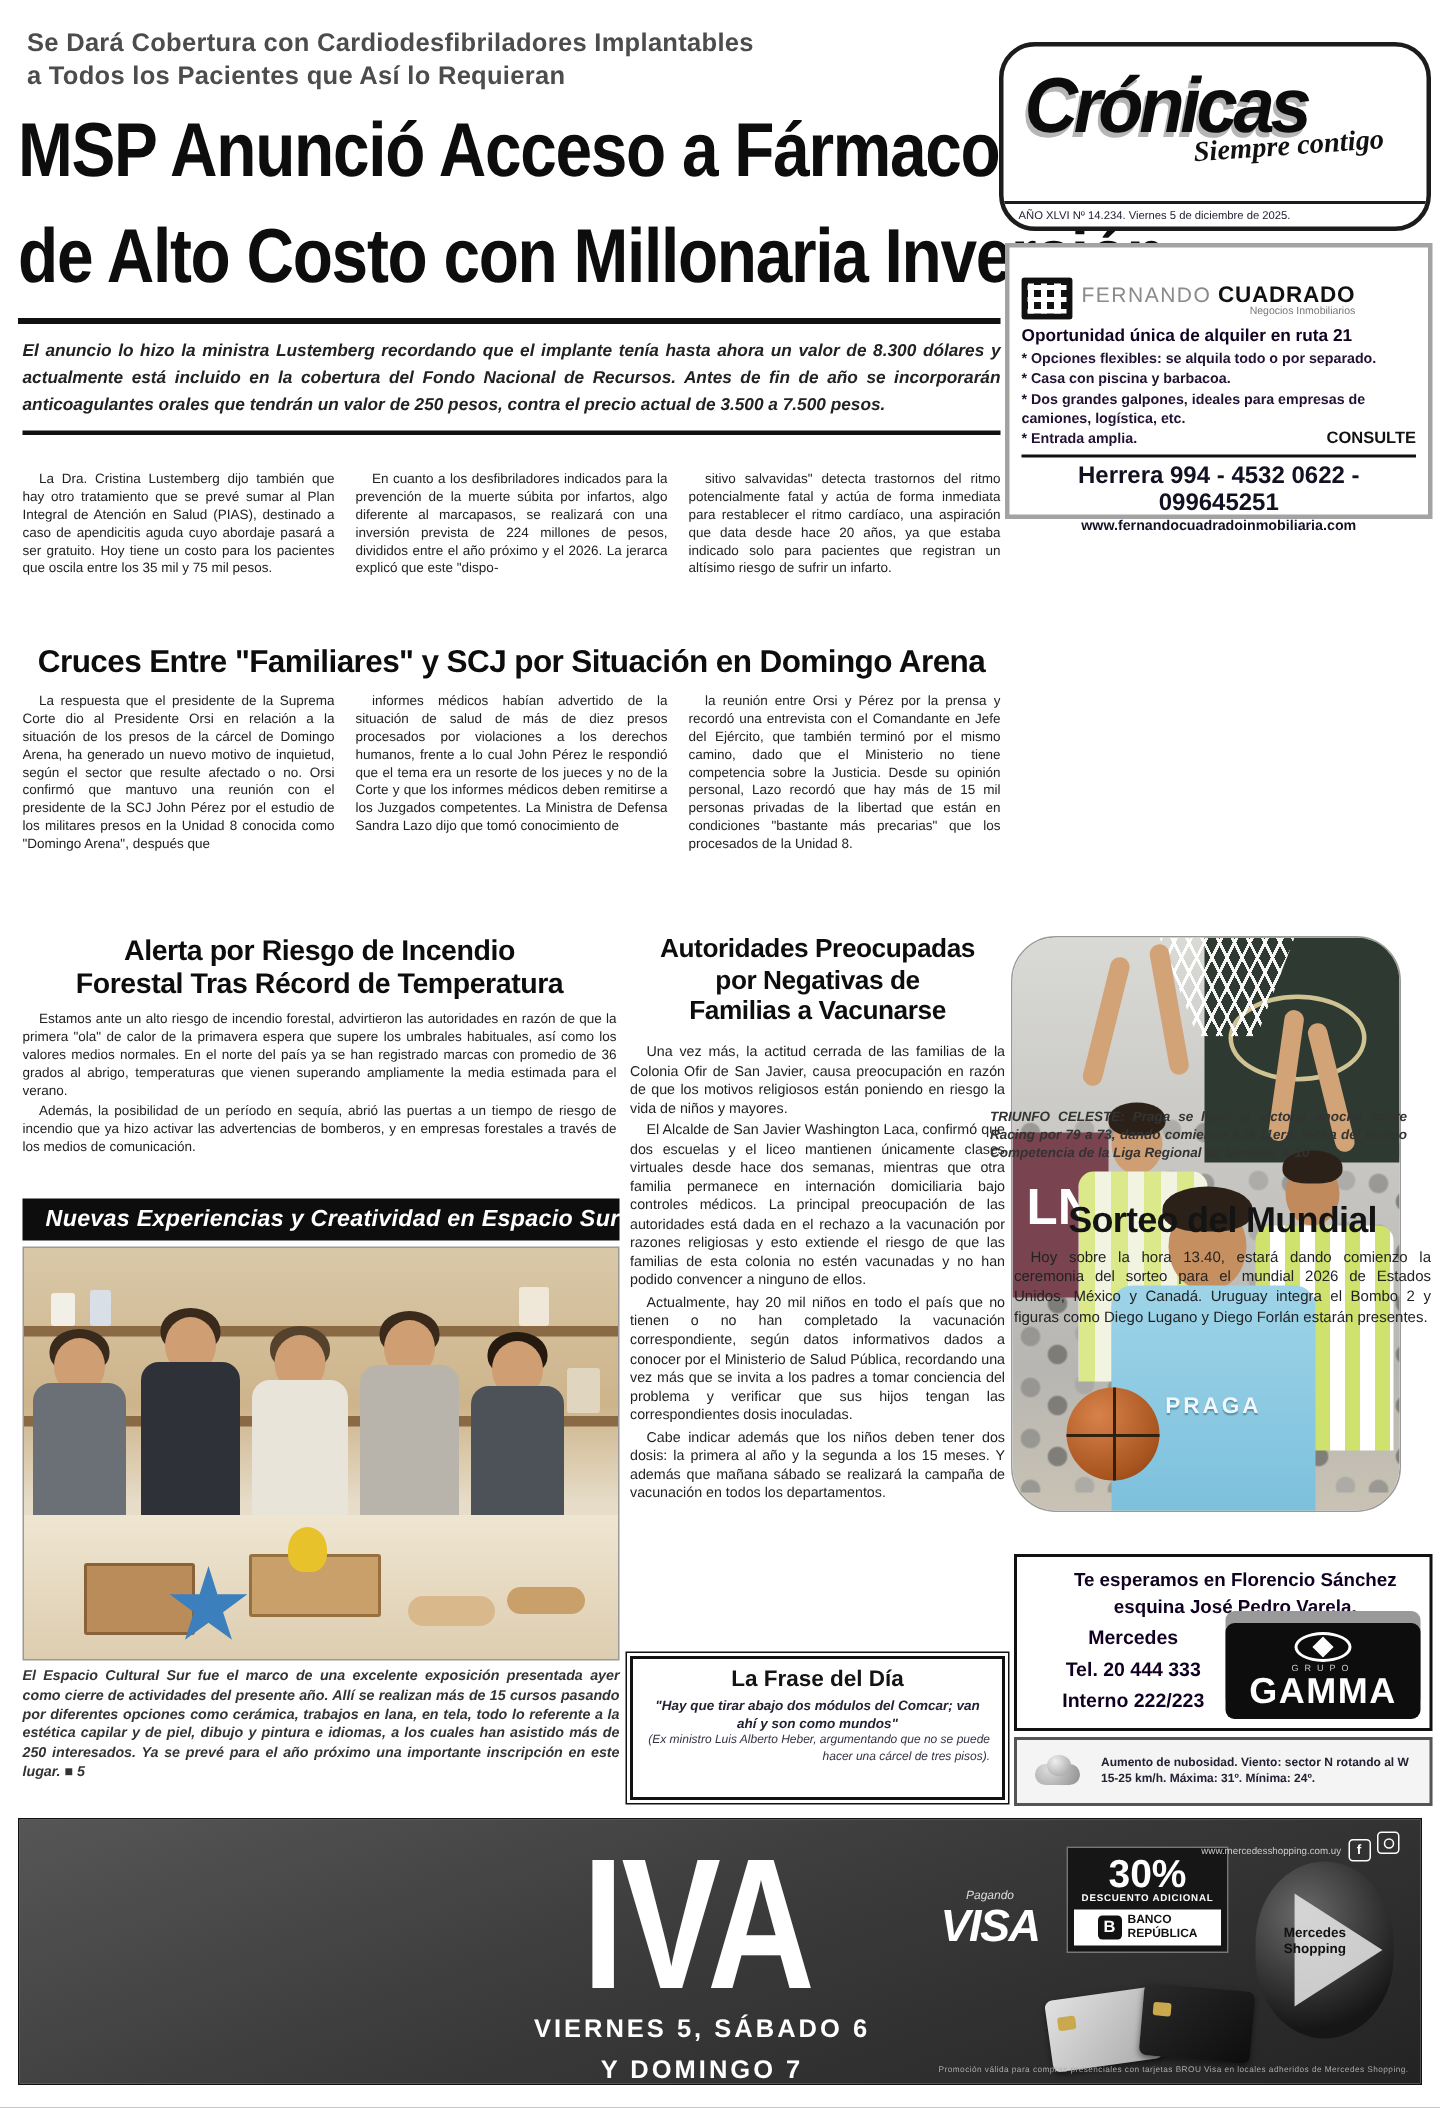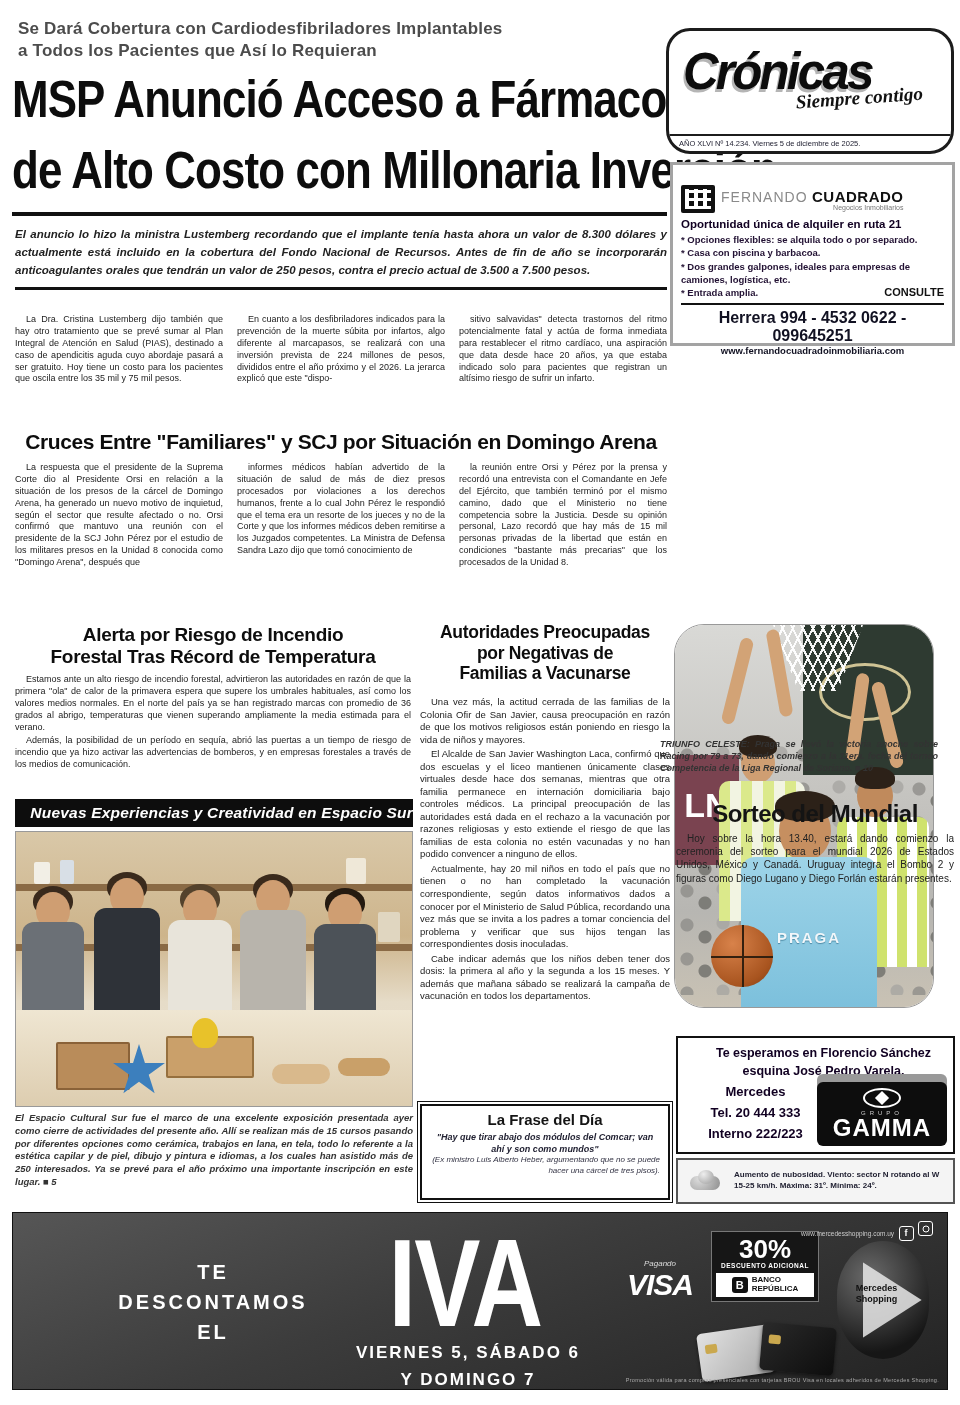--- a/index.html
+++ b/index.html
@@ -342,25 +342,20 @@
       </div>
     </div>
   </div>
 
   <div class="abs weatherbox" style="left:676px;top:1158px;width:279px;height:46px;">
     <div class="cloudicon"></div>
     <div class="weathertxt">Aumento de nubosidad. Viento: sector N rotando al W 15-25 km/h. Máxima: 31º. Mínima: 24º.</div>
   </div>
 
   <div class="abs banner" style="left:12px;top:1212px;width:936px;height:178px;">
-    <div class="abs bn-left" style="left:60px;top:44px;width:280px;">
-      <div>TE</div>
-      <div>DESCONTAMOS</div>
-      <div>EL</div>
-    </div>
     <div class="abs bn-iva" style="left:342px;top:8px;width:220px;text-align:center;">IVA</div>
     <div class="abs bn-dates" style="left:310px;top:126px;width:290px;">
       <div>VIERNES 5, SÁBADO 6</div>
       <div>Y DOMINGO 7</div>
     </div>
     <div class="abs" style="left:612px;top:46px;width:70px;">
       <div class="bn-visa-small">Pagando</div>
       <div class="bn-visa">VISA</div>
     </div>
     <div class="abs bn-disc" style="left:698px;top:18px;width:108px;">

